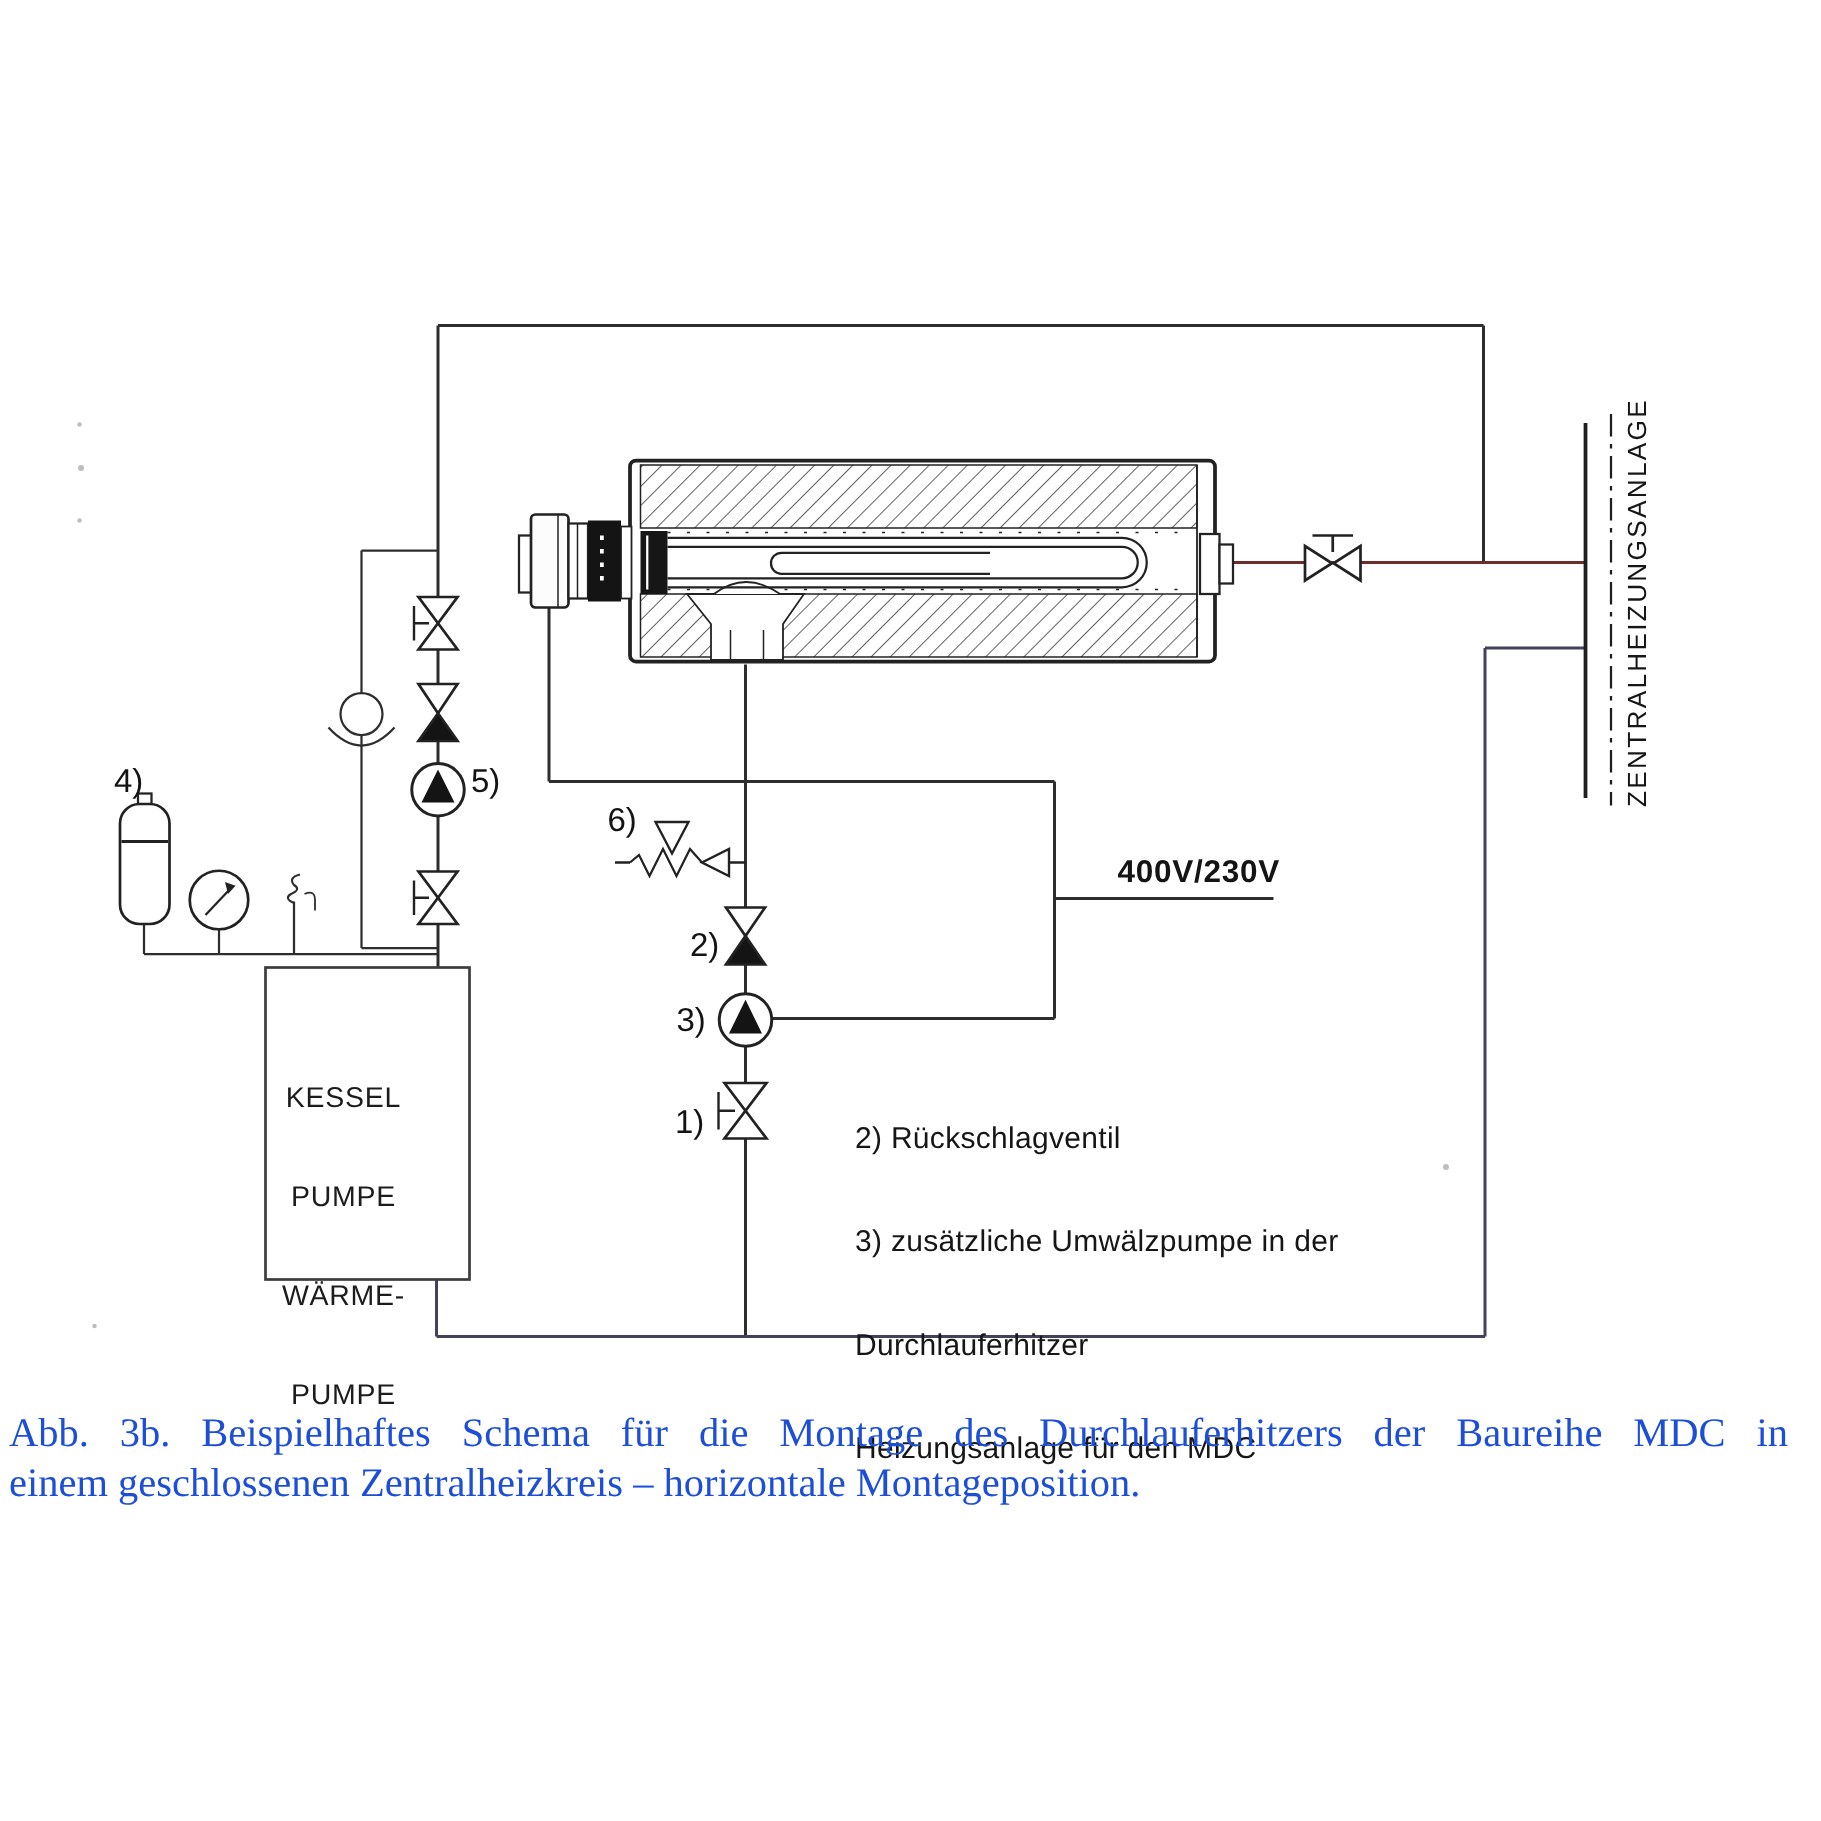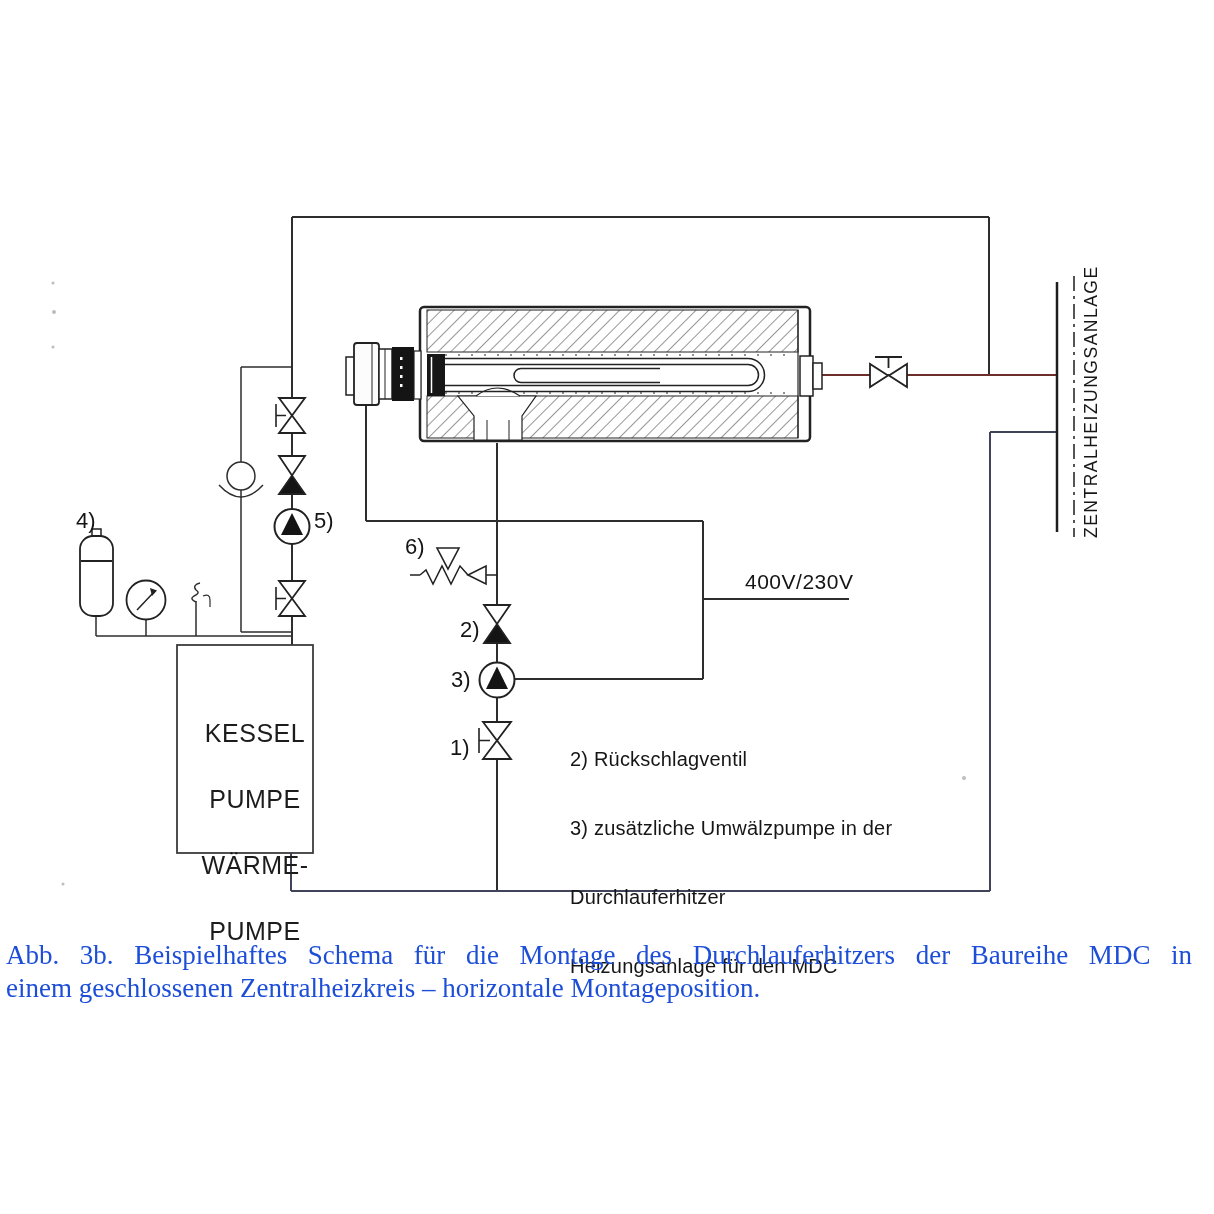--- a/index.html
+++ b/index.html
@@ -1,23 +1,23 @@
 <!DOCTYPE html>
 <html><head>
 <meta charset="utf-8">
 <style>
   html,body{margin:0;padding:0;background:#ffffff;}
   .page{position:relative;width:1214px;height:1214px;background:#fff;overflow:hidden;
         font-family:"Liberation Sans",sans-serif;color:#141414;}
   .diagram-svg{position:absolute;left:0;top:0;}
   .lbl{position:absolute;white-space:pre;color:#141414;}
   .callout{font-size:22px;}
-  .voltage{font-size:21px;letter-spacing:.5px;}
-  .kessel-text{left:188px;top:678px;width:134px;text-align:center;
-               font-size:25px;line-height:22px;letter-spacing:.5px;color:#1c1c1c;}
+  .voltage{font-size:21px;letter-spacing:.5px;font-weight:bold;}
+  .kessel-text{left:162px;top:678px;width:134px;text-align:center;
+               font-size:19px;line-height:22px;letter-spacing:.5px;color:#1c1c1c;}
   .legend{left:570px;top:702px;font-size:20px;line-height:23px;letter-spacing:.2px;color:#161616;}
   .vert-label{left:961px;top:396px;width:262px;height:22px;text-align:center;
               transform:rotate(-90deg);font-size:17.5px;letter-spacing:1.5px;color:#161616;}
   .caption{position:absolute;left:6px;top:939px;width:1186px;
            font-family:"Liberation Serif",serif;font-size:27px;line-height:33px;color:#1d4ed8;}
   .caption .l1{text-align:justify;text-align-last:justify;}
   .caption .l2{text-align:left;}
 </style>
 </head>
 <body>

